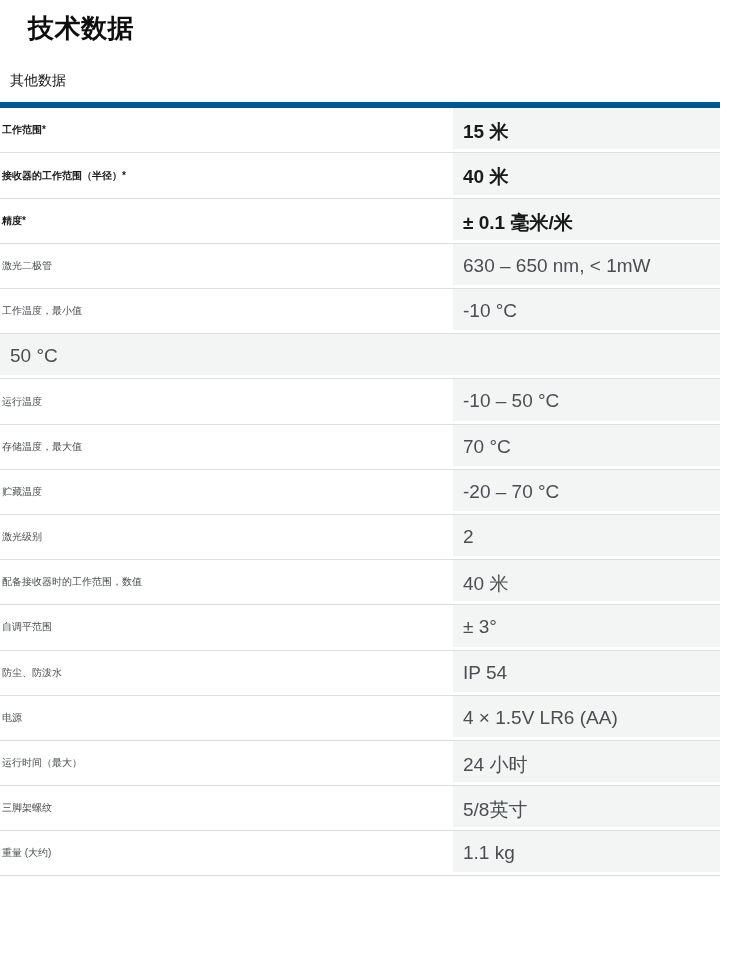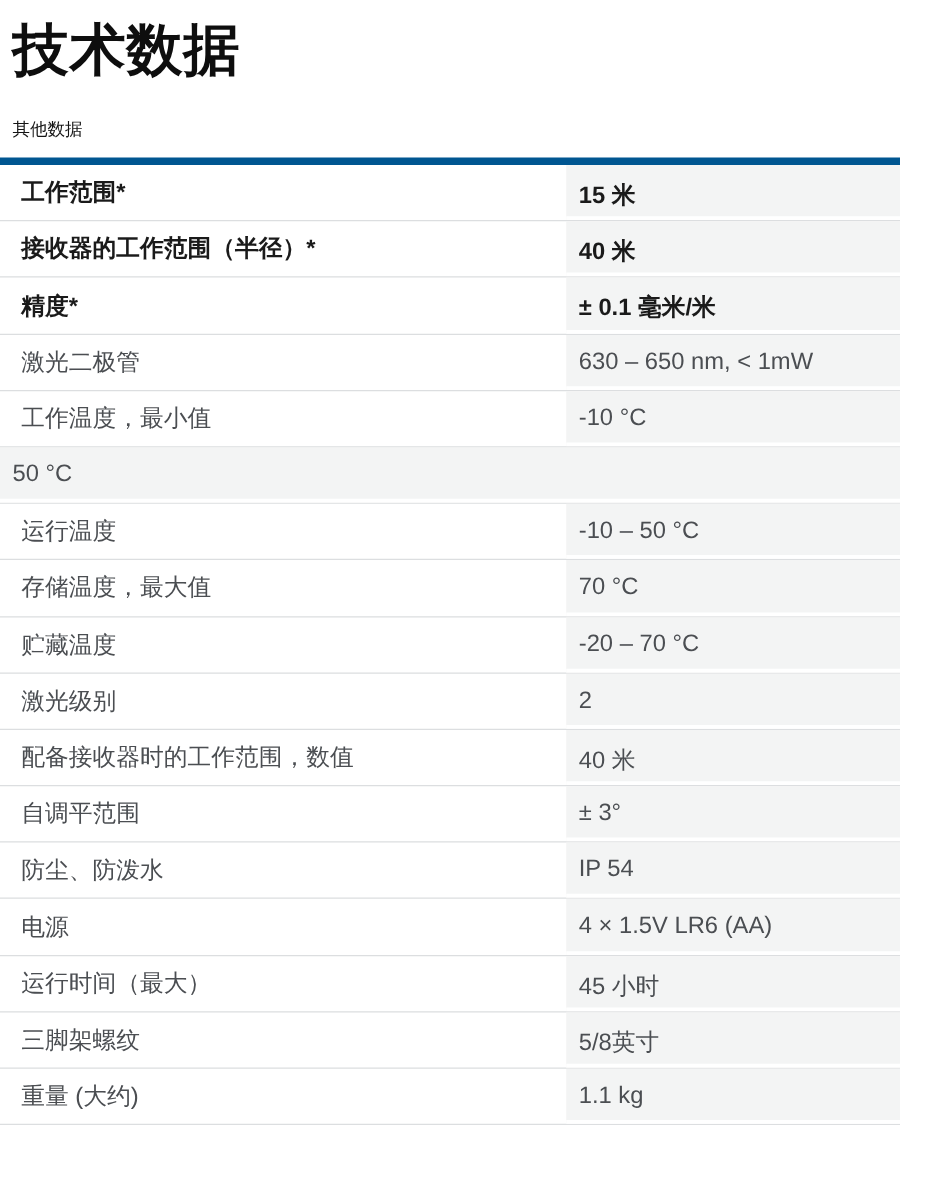--- a/index.html
+++ b/index.html
@@ -14,22 +14,22 @@
     margin: 0;
     padding: 0;
     background: #ffffff;
     width: 750px;
     height: 958px;
     overflow: hidden;
     font-family: "Liberation Sans", "DejaVu Sans", sans-serif;
   }
   .page { width: 750px; }
   .page-title {
-    margin: 12px 0 0 10px;
-    font-size: 45px;
+    margin: 12px 0 0 28px;
+    font-size: 26px;
     line-height: 1.25;
     font-weight: 700;
     color: #0e0e0e;
     letter-spacing: 0.5px;
   }
   .section-title {
     margin: 27px 0 0 10px;
     font-size: 14px;
     line-height: 1.2;
     font-weight: 400;
@@ -42,24 +42,24 @@
     background: var(--accent);
   }
   .spec-table { width: 720px; }
   .row {
     display: flex;
     height: 45.2px;
     border-bottom: 1px solid var(--divider);
   }
   .cell-label {
     width: 453px;
-    padding-left: 17px;
+    padding-left: 2px;
     display: flex;
     align-items: center;
-    font-size: 19px;
+    font-size: 10px;
     color: var(--text);
   }
   .cell-value {
     flex: 1;
     background: var(--valuebg);
     box-shadow: inset 0 -3px 0 0 #ffffff;
     padding: 11px 8px 0 10px;
     font-size: 19px;
     color: var(--text);
     white-space: nowrap;
@@ -143,21 +143,21 @@
     <div class="cell-value">IP 54</div>
   </div>
 
   <div class="row">
     <div class="cell-label">电源</div>
     <div class="cell-value">4 × 1.5V LR6 (AA)</div>
   </div>
 
   <div class="row">
     <div class="cell-label">运行时间（最大）</div>
-    <div class="cell-value">45 小时</div>
+    <div class="cell-value">24 小时</div>
   </div>
 
   <div class="row">
     <div class="cell-label">三脚架螺纹</div>
     <div class="cell-value">5/8英寸</div>
   </div>
 
   <div class="row">
     <div class="cell-label">重量 (大约)</div>
     <div class="cell-value">1.1 kg</div>

